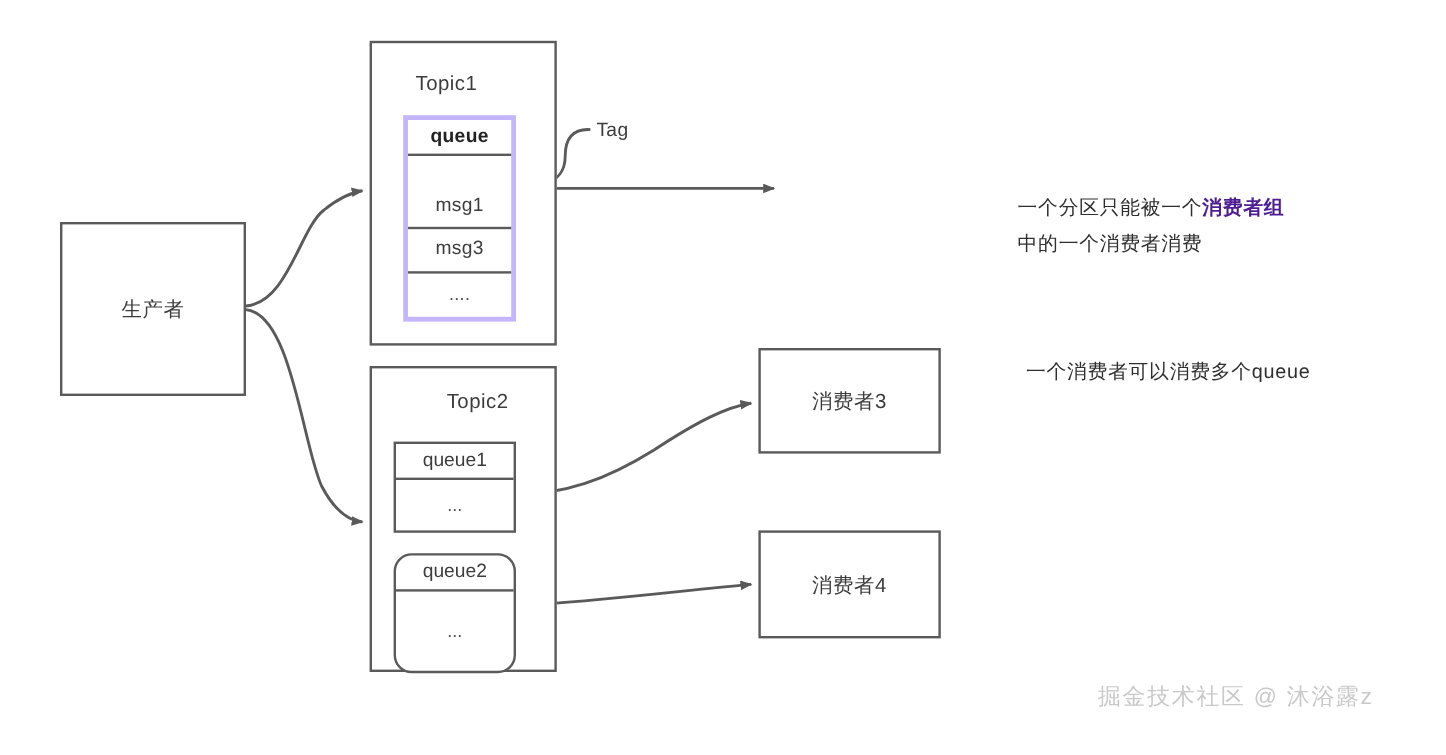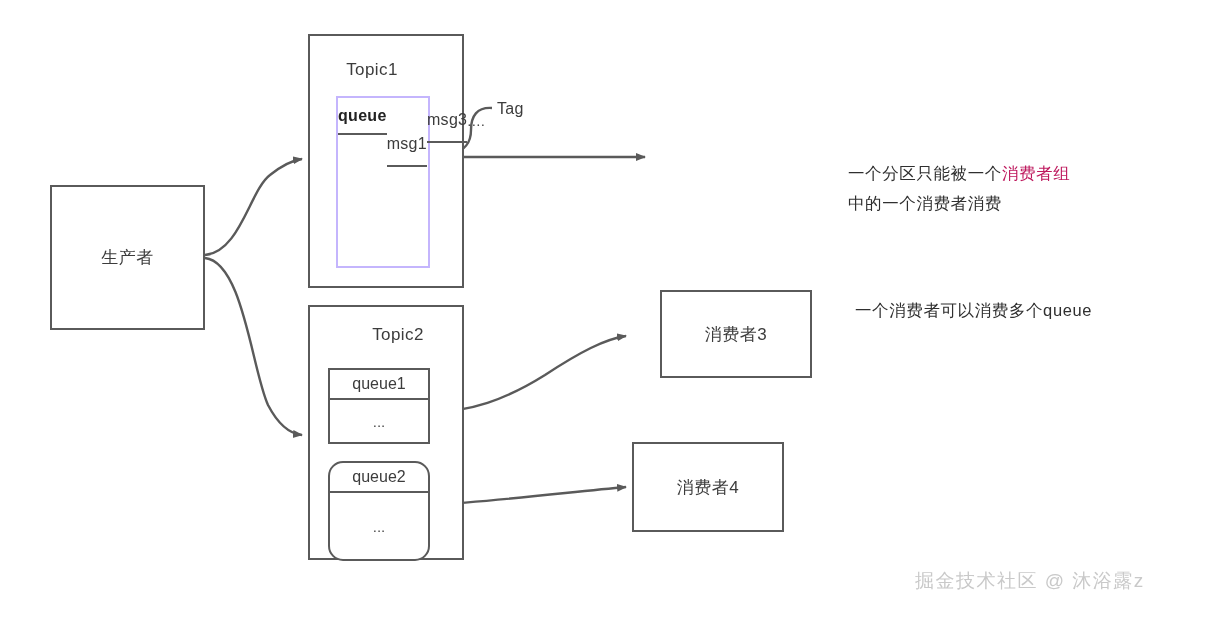--- a/index.html
+++ b/index.html
@@ -41,23 +41,24 @@
     text-align: center;
     font-size: 17px;
     color: #3c3c3c;
     letter-spacing: 0.4px;
     white-space: nowrap;
   }
   
   .qtable {
     position: absolute;
     box-sizing: border-box;
-    border: 2px solid #c4b5fd;
-    background: #ffffff;
-    display: flex;
+    border: 4px solid #c4b5fd;
+    background: #ffffff;
+    display: flex;
+    flex-direction: column;
   }
   .qrow {
     box-sizing: border-box;
     display: flex;
     align-items: center;
     justify-content: center;
     font-size: 16px;
     color: #3c3c3c;
     border-bottom: 2px solid #5a5a5a;
     letter-spacing: 0.3px;
@@ -104,22 +105,22 @@
   
   .note {
     position: absolute;
     font-size: 16.5px;
     color: #2f2f2f;
     line-height: 30px;
     letter-spacing: 0.6px;
     white-space: nowrap;
   }
   .note b {
-    font-weight: normal;
-    color: #be185d;
+    font-weight: bold;
+    color: #4c1d95;
   }
   .tag-label {
     position: absolute;
     font-size: 16px;
     color: #3c3c3c;
     letter-spacing: 0.3px;
   }
   .watermark {
     position: absolute;
     font-size: 19px;
@@ -189,21 +190,21 @@
     <div class="qbox-head">queue1</div>
     <div class="qbox-body">...</div>
   </div>
 
   <div class="qbox" style="left:328px; top:461px; width:102px; height:100px;border-radius:15px;">
     <div class="qbox-head">queue2</div>
     <div class="qbox-body">...</div>
   </div>
 
 
-  <div class="box node-box" style="left:632px; top:290px; width:152px; height:88px;margin-left:28px;">
+  <div class="box node-box" style="left:632px; top:290px; width:152px; height:88px;">
     <span>消费者3</span>
   </div>
 
   <div class="box node-box" style="left:632px; top:442px; width:152px; height:90px;">
     <span>消费者4</span>
   </div>
 
   <div class="note" style="left:848px; top:158px;">
     <div>
       <span>一个分区只能被一个</span><b>消费者组</b>

